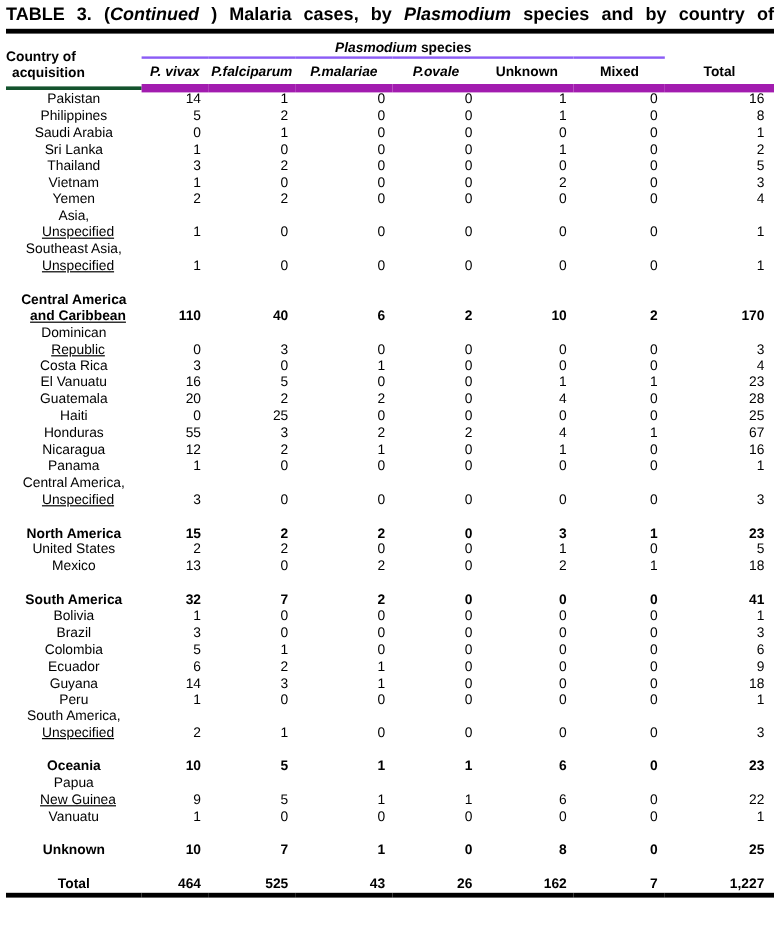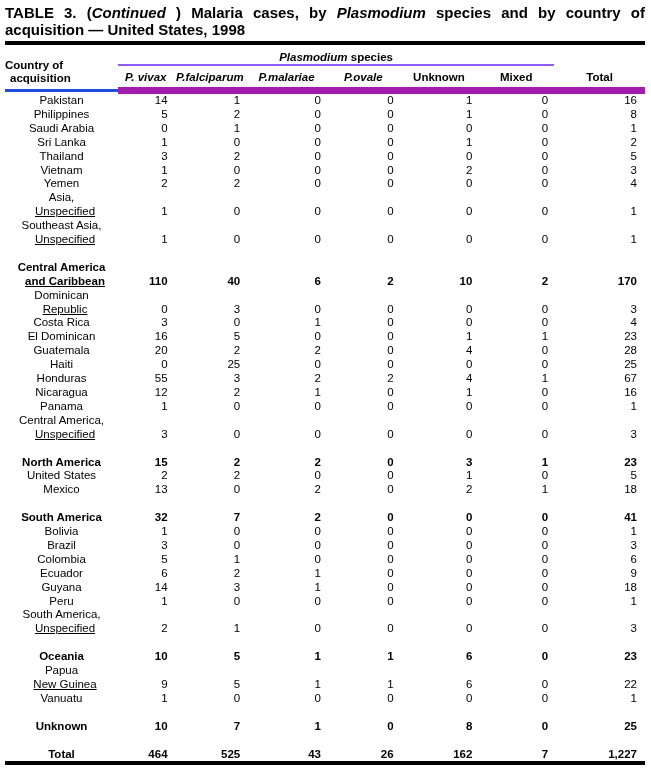--- a/index.html
+++ b/index.html
@@ -16,21 +16,21 @@
   .title { font-weight: bold; font-size: 15px; line-height: 17px; }
   .title .line1 { text-align: justify; text-align-last: justify; }
   .it { font-style: italic; }
   .title-rule { height: 4px; background: #000; margin-top: 3px; }
 
   
   table { border-collapse: collapse; width: 100%; table-layout: fixed; font-size: 11.5px; }
   thead th { font-weight: bold; padding: 0; }
   th.stub {
     text-align: left; vertical-align: bottom;
-    border-bottom: 3px solid #1d4ed8;
+    border-bottom: 3px solid #14532d;
     font-size: 11.5px; line-height: 13px; padding-bottom: 4px; margin-left: 24px;
   }
   th.stub .stub-line2 { padding-left: 5px; }
   th.spanner {
     border-bottom: 2px solid #8b5cf6;
     padding: 6px 0 1px 0; text-align: center;
     font-size: 11.5px;
   }
   th.total-spacer { border: none; }
   th.colhead {
@@ -50,21 +50,20 @@
   tr.spacer td { height: 13.9px; }
   tr.total-row td { border-bottom: 4px solid #000; }
 </style>
 </head>
 <body>
 
 <div class="page">
 
   <div class="title">
     <div class="line1"><span>TABLE 3. (</span><span class="it">Continued</span><span> ) Malaria cases, by </span><span class="it">Plasmodium</span><span> species and by country of</span></div>
-    <div class="line2">acquisition — United States, 1998</div>
   </div>
   <div class="title-rule"></div>
 
   <table>
     <colgroup>
       <col style="width:112px">
       <col style="width:55px">
       <col style="width:72px">
       <col style="width:80px">
       <col style="width:72px">
@@ -249,21 +248,21 @@
           <td class="label">Costa Rica</td>
           <td class="num">3</td>
           <td class="num">0</td>
           <td class="num">1</td>
           <td class="num">0</td>
           <td class="num">0</td>
           <td class="num">0</td>
           <td class="num">4</td>
         </tr>
         <tr>
-          <td class="label">El Dominican</td>
+          <td class="label">El Vanuatu</td>
           <td class="num">16</td>
           <td class="num">5</td>
           <td class="num">0</td>
           <td class="num">0</td>
           <td class="num">1</td>
           <td class="num">1</td>
           <td class="num">23</td>
         </tr>
         <tr>
           <td class="label">Guatemala</td>

